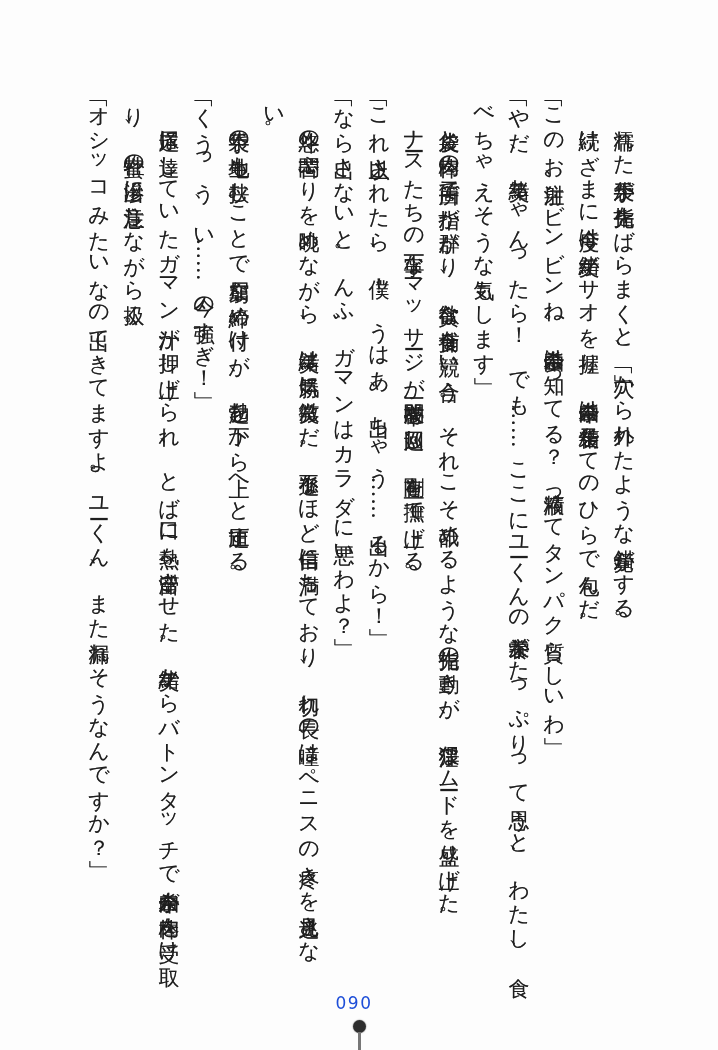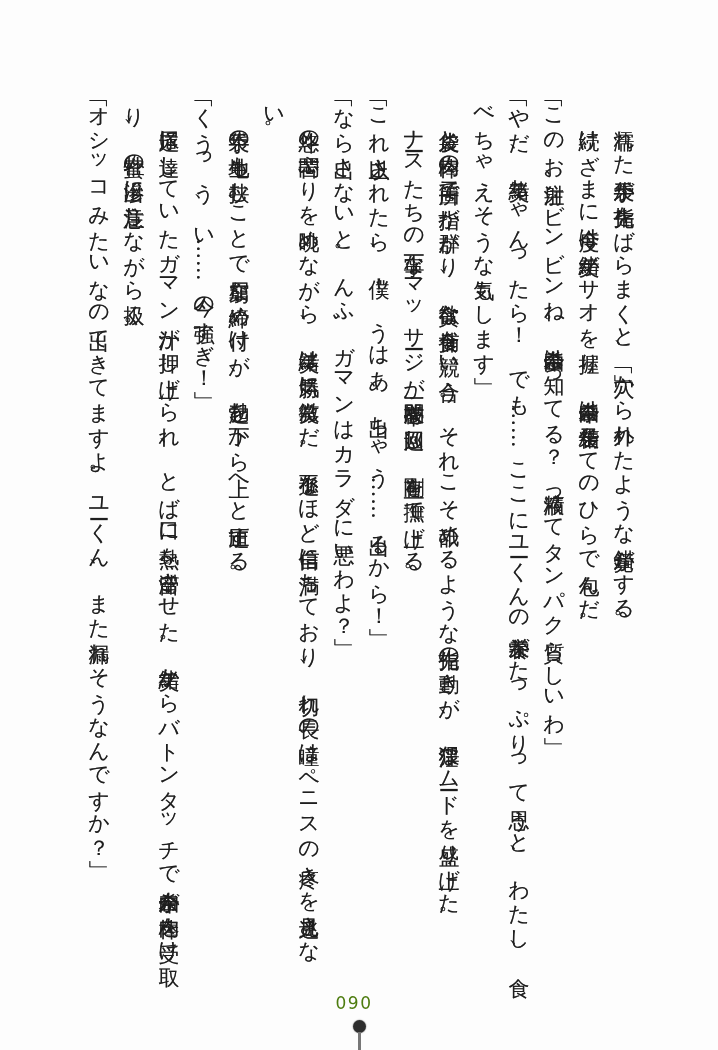--- a/index.html
+++ b/index.html
@@ -40,21 +40,21 @@
   }
   .page-number {
     position: absolute;
     top: 993px;
     left: 0;
     right: 10px;
     text-align: center;
     font-family: "DejaVu Sans", "Liberation Sans", sans-serif;
     font-size: 17px;
     letter-spacing: 1.5px;
-    color: #4d7c0f;
+    color: #1d4ed8;
   }
   
   .pin-marker {
     position: absolute;
     left: 352px;
     top: 1020px;
     width: 14px;
     height: 30px;
   }
   .pin-head {

